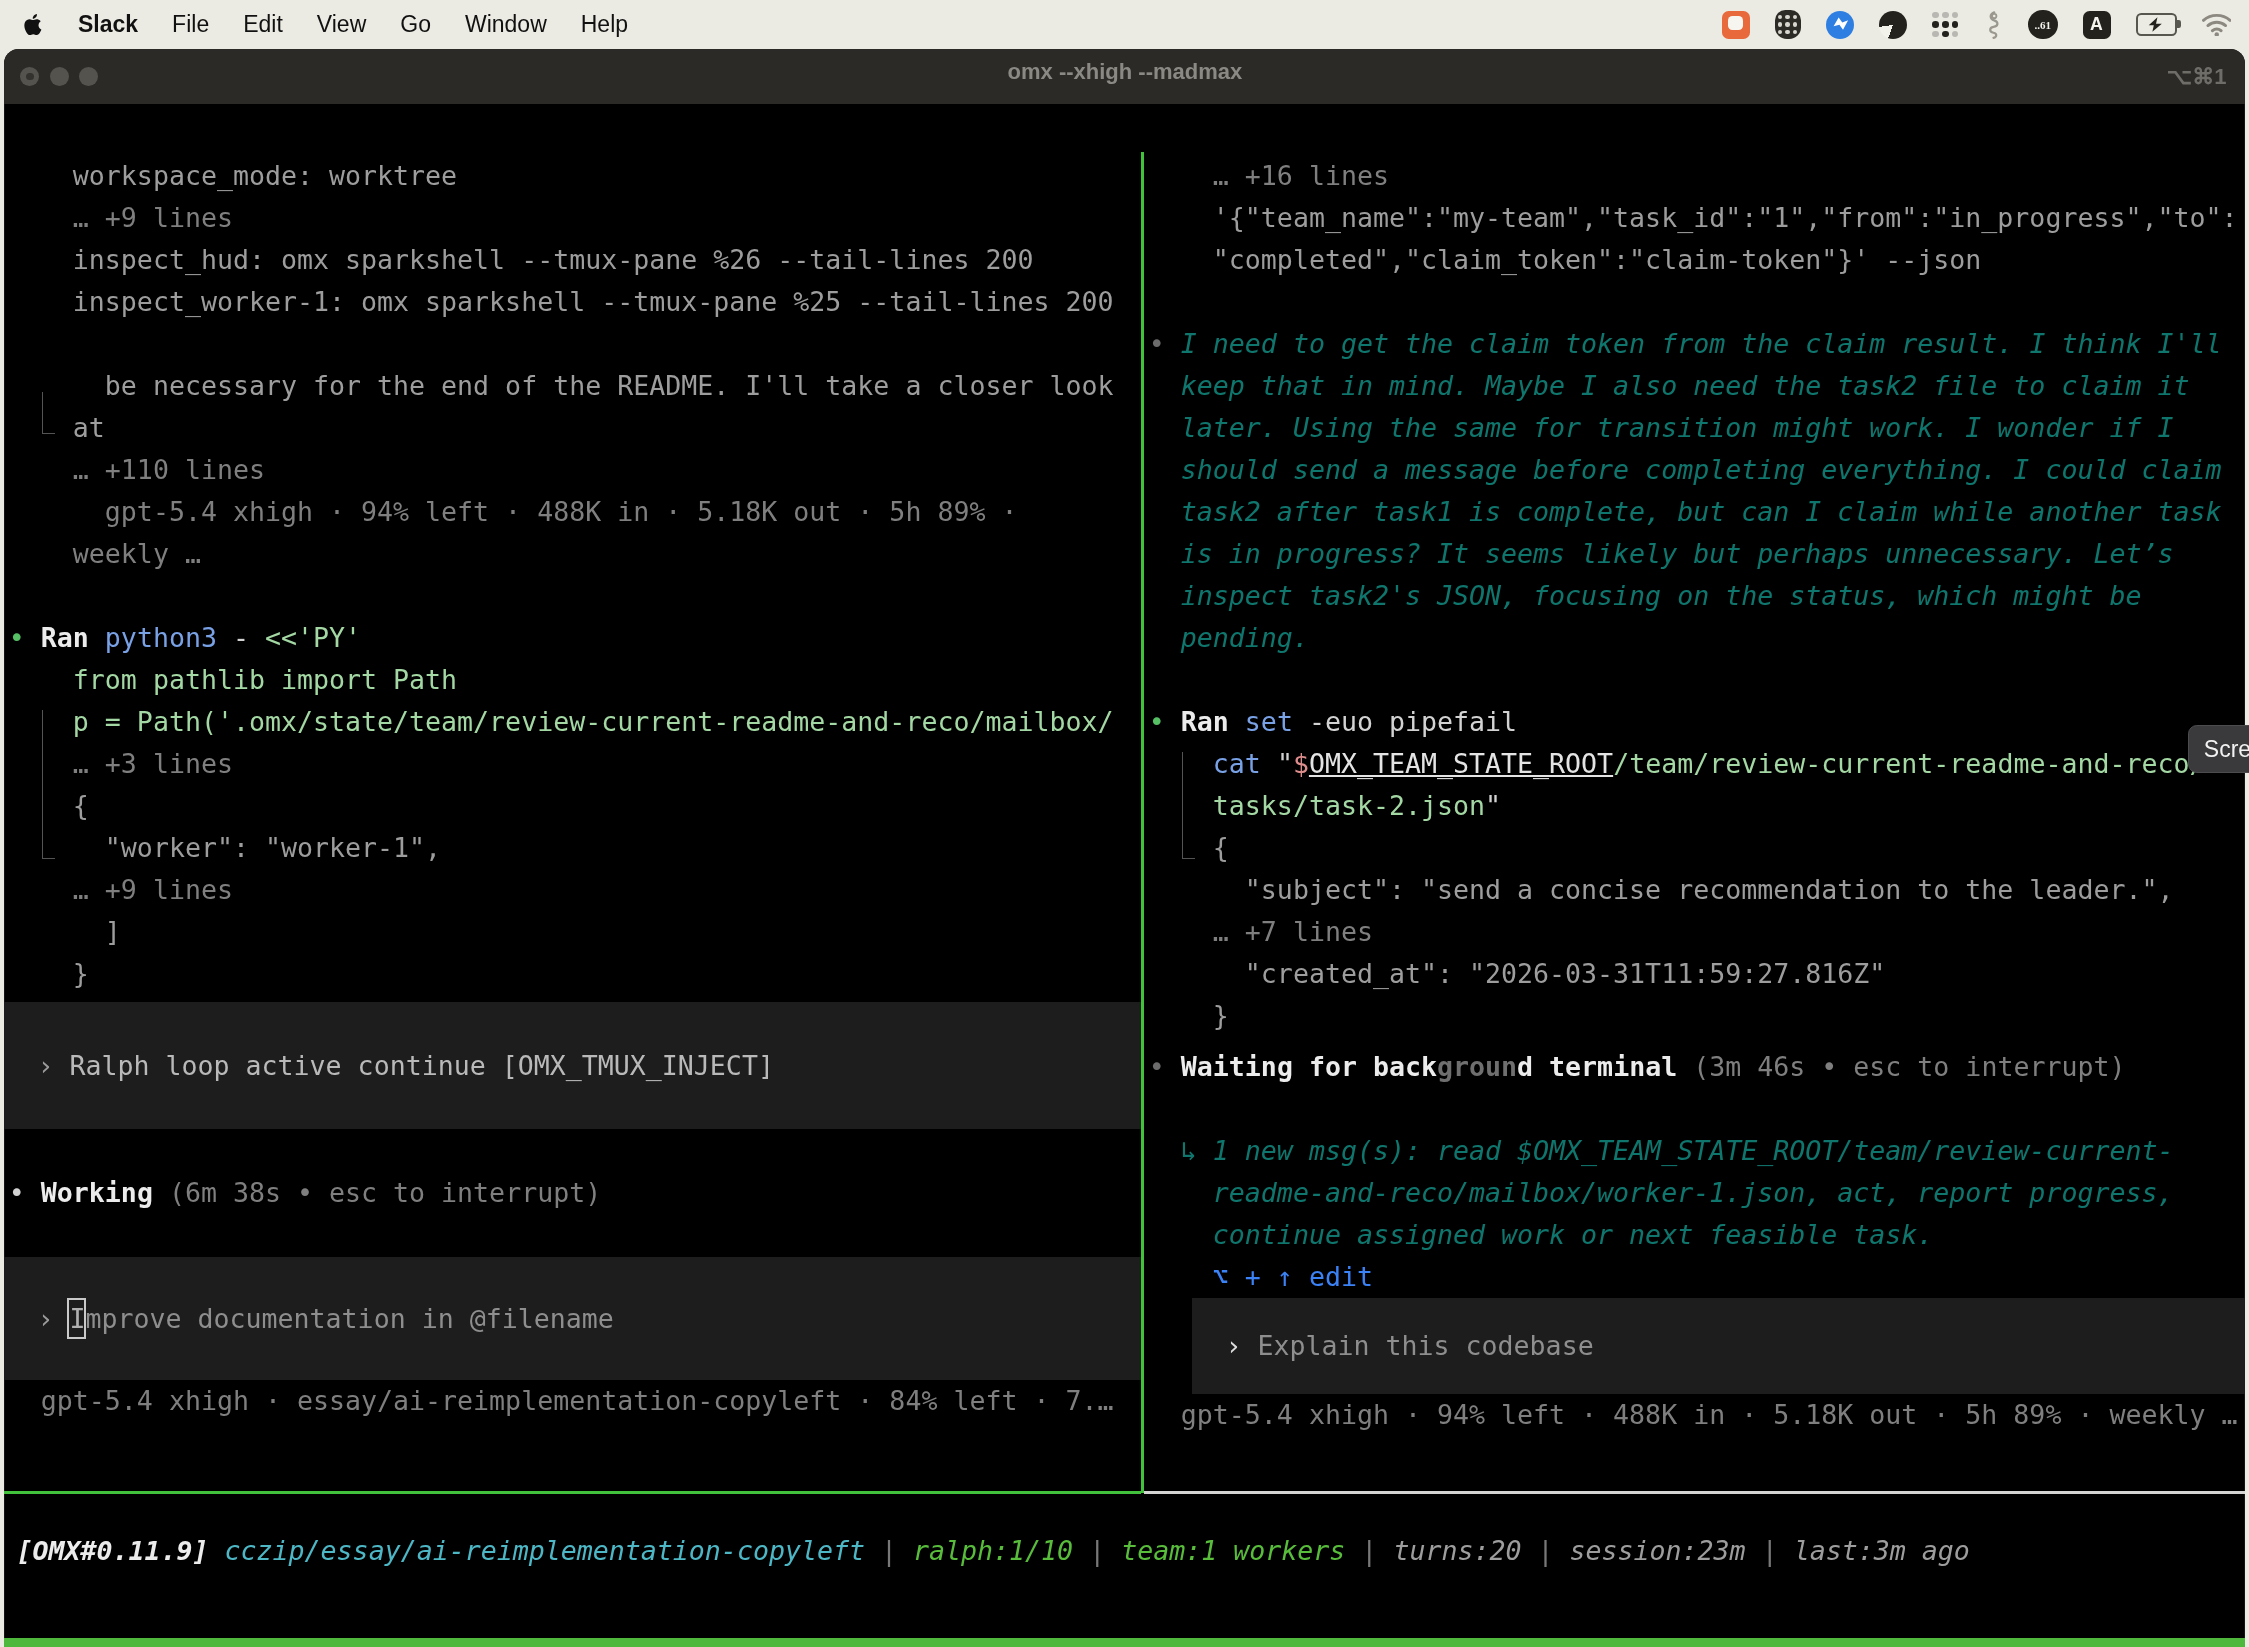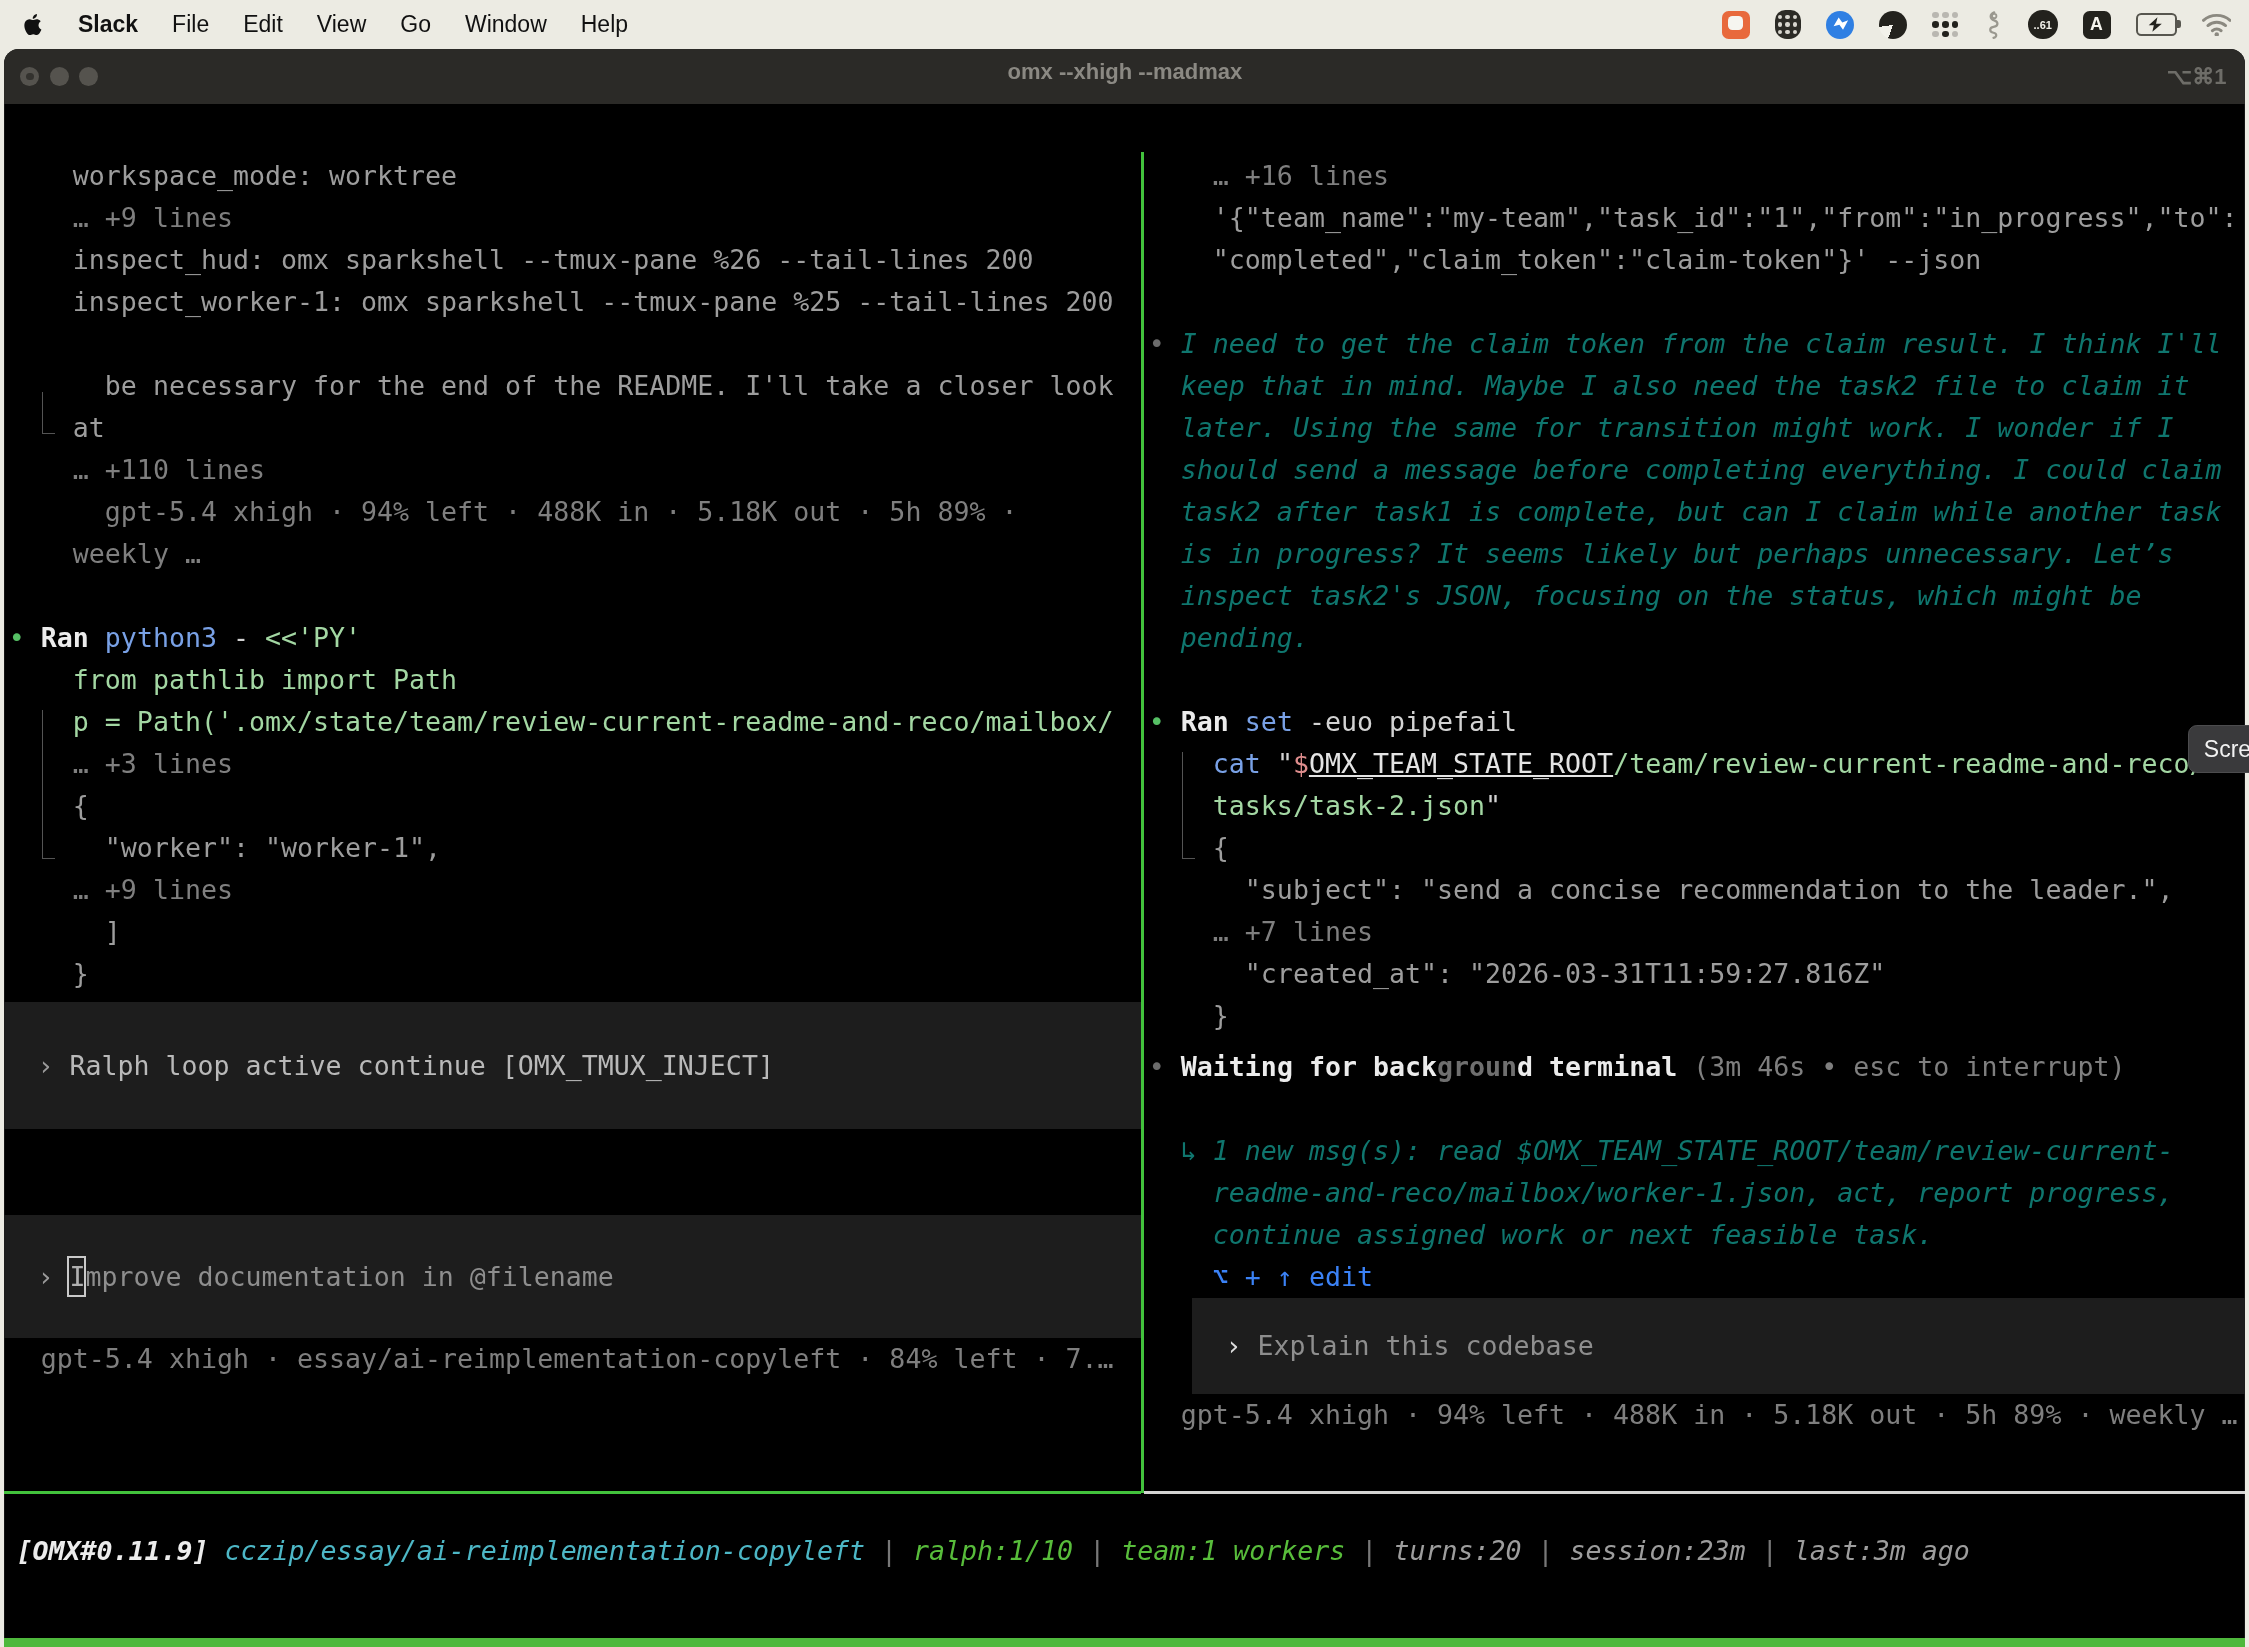--- a/index.html
+++ b/index.html
@@ -19,21 +19,21 @@
   .mb-icon{display:flex;align-items:center;justify-content:center;}
   .icn-slack{width:28px;height:28px;background:#e8693c;border-radius:6.6px;position:relative;}
   .icn-slack::after{content:"";position:absolute;left:6.6px;top:5.2px;width:14.8px;height:14.8px;background:#f6f5f0;border-radius:4.4px;}
   .icn-shield{width:26.6px;height:29.5px;background:#2c2b26;border-radius:10.3px 10.3px 11.8px 11.8px;display:grid;grid-template-columns:repeat(3,5.9px);grid-template-rows:repeat(3,5.9px);place-content:center;gap:1.5px;}
   .icn-shield i{width:4.4px;height:4.4px;border-radius:50%;background:#d8d6cf;}
   .icn-blue{width:28px;height:28px;border-radius:50%;background:#2f7fe3;position:relative;}
   .icn-blue svg{position:absolute;left:5.2px;top:5.9px;}
   .icn-pie{width:28px;height:28px;border-radius:50%;background:conic-gradient(from 200deg,#f2f1ea 0 62deg,#23221d 62deg 360deg);}
   .icn-dots{display:grid;grid-template-columns:repeat(3,7.4px);grid-template-rows:repeat(3,7.4px);gap:2.2px;}
   .icn-dots i{width:6.6px;height:6.6px;border-radius:50%;}
-  .icn-meter{width:29.5px;height:29.5px;border-radius:50%;background:#23221d;color:#f4f3ec;font-size:11px;font-weight:bold;display:flex;align-items:center;justify-content:center;letter-spacing:0;}
+  .icn-meter{width:29.5px;height:29.5px;border-radius:50%;background:#23221d;color:#f4f3ec;font-size:11px;font-weight:bold;display:flex;align-items:center;justify-content:center;letter-spacing:0;font-family:Liberation Serif, serif;}
   .icn-akey{width:28px;height:28px;border-radius:6.6px;background:#23221d;color:#f4f3ec;font-size:17.7px;font-weight:bold;display:flex;align-items:center;justify-content:center;}
   .icn-batt{position:relative;width:37px;height:19px;border:2.2px solid #57564f;border-radius:5.2px;}
   .icn-batt::after{content:"";position:absolute;right:-6.6px;top:5.2px;width:3.7px;height:7.4px;background:#57564f;border-radius:0 2.2px 2.2px 0;}
   .icn-wifi{width:29.5px;height:23.6px;}
   
   .window{
     position:absolute;left:4.4px;top:49px;width:2241px;height:1599px;
     background:#000;border-radius:14.8px 14.8px 0 0;overflow:hidden;
     box-shadow:0 0 0 0.7px rgba(255,255,255,.12) inset;
   }
@@ -202,20 +202,21 @@
       <div class="t-line"><span class="c-fg">    {</span></div>
       <div class="t-line"><span class="c-fg">      "worker": "worker-1",</span></div>
       <div class="t-line"><span class="c-dim">    … +9 lines</span></div>
       <div class="t-line"><span class="c-fg">      ]</span></div>
       <div class="t-line"><span class="c-fg">    }</span></div>
       <div class="t-spacer" style="height: 7.4px;"></div>
       <div class="t-band" style="height: 127px;">
         <div class="t-line"><span class="c-prompt">› </span><span class="c-bandfg">Ralph loop active continue [OMX_TMUX_INJECT]</span></div>
       </div>
       <div class="t-spacer" style="height: 43px;"></div>
+      <div class="t-line"><span class="c-lt">• </span><span class="c-white">Working </span><span class="c-dim">(6m 38s • esc to interrupt)</span></div>
       <div class="t-spacer" style="height: 43px;"></div>
       <div class="t-band" style="height: 123px;">
         <div class="t-line"><span class="c-prompt">› </span><span class="c-cursor">I</span><span class="c-inputfg">mprove documentation in @filename</span></div>
       </div>
       <div class="t-line"><span class="c-dim">  gpt-5.4 xhigh · essay/ai-reimplementation-copyleft · 84% left · 7.…</span></div>
     </div>
 
   <div class="guide" style="left:38px;top:343px;height:41px;"></div>
   <div class="guide" style="left:38px;top:661px;height:148px;"></div>
 

